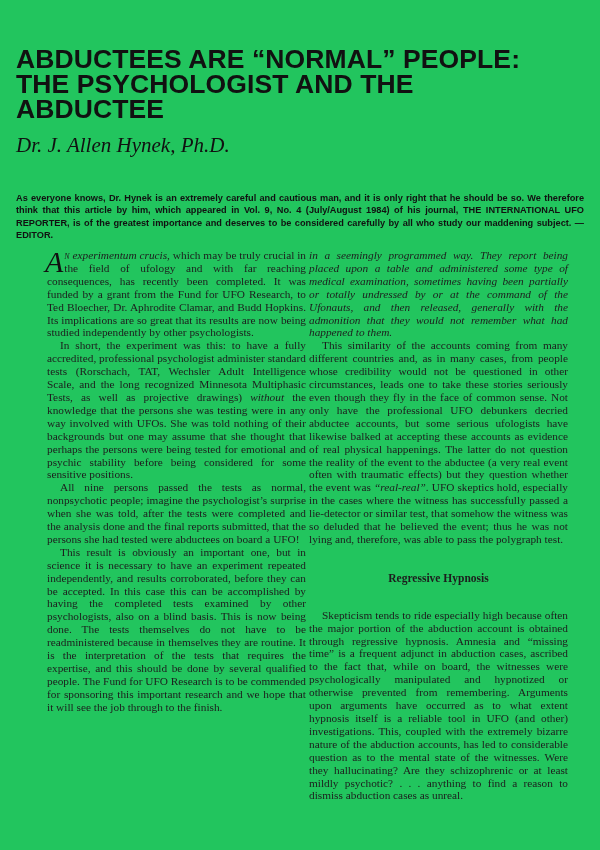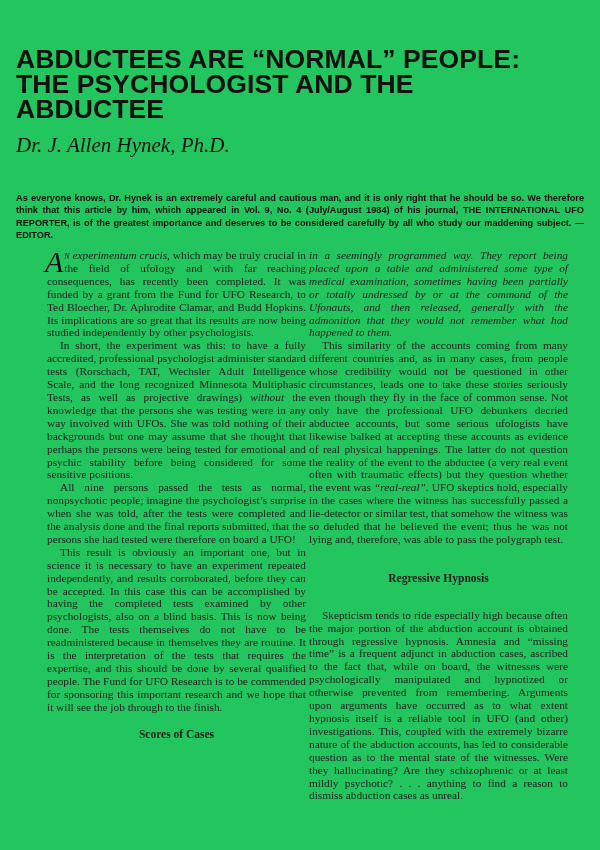--- a/index.html
+++ b/index.html
@@ -53,23 +53,22 @@
     <div>ABDUCTEE</div>
   </div>
 
   <div class="byline">Dr. J. Allen Hynek, Ph.D.</div>
 
   <div class="editor-note">As everyone knows, Dr. Hynek is an extremely careful and cautious man, and it is only right that he should be so. We therefore think that this article by him, which appeared in Vol. 9, No. 4 (July/August 1984) of his journal, THE INTERNATIONAL UFO REPORTER, is of the greatest importance and deserves to be considered carefully by all who study our maddening subject. — EDITOR.</div>
 
   <div class="col col-left">
     <p class="first"><span class="dropcap">A</span><em class="smallcap">n</em><em> experimentum crucis,</em><span> which may be truly crucial in the field of ufology and with far reaching consequences, has recently been completed. It was funded by a grant from the Fund for UFO Research, to Ted Bloecher, Dr. Aphrodite Clamar, and Budd Hopkins. Its implications are so great that its results are now being studied independently by other psychologists.</span></p>
     <p><span>In short, the experiment was this: to have a fully accredited, professional psychologist administer standard tests (Rorschach, TAT, Wechsler Adult Intelligence Scale, and the long recognized Minnesota Multiphasic Tests, as well as projective drawings) </span><em>without</em><span> the knowledge that the persons she was testing were in any way involved with UFOs. She was told nothing of their backgrounds but one may assume that she thought that perhaps the persons were being tested for emotional and psychic stability before being considered for some sensitive positions.</span></p>
-    <p>All nine persons passed the tests as normal, nonpsychotic people; imagine the psychologist’s surprise when she was told, after the tests were completed and the analysis done and the final reports submitted, that the persons she had tested were therefore on board a UFO!</p>
+    <p>All nine persons passed the tests as normal, nonpsychotic people; imagine the psychologist’s surprise when she was told, after the tests were completed and the analysis done and the final reports submitted, that the persons she had tested were abductees on board a UFO!</p>
     <p>This result is obviously an important one, but in science it is necessary to have an experiment repeated independently, and results corroborated, before they can be accepted. In this case this can be accomplished by having the completed tests examined by other psychologists, also on a blind basis. This is now being done. The tests themselves do not have to be readministered because in themselves they are routine. It is the interpretation of the tests that requires the expertise, and this should be done by several qualified people. The Fund for UFO Research is to be commended for sponsoring this important research and we hope that it will see the job through to the finish.</p>
-    <div class="subhead">Scores of Cases</div>
   </div>
 
   <div class="col col-right">
     <p class="noindent">in a seemingly programmed way. They report being placed upon a table and administered some type of medical examination, sometimes having been partially or totally undressed by or at the command of the Ufonauts, and then released, generally with the admonition that they would not remember what had happened to them.</p>
     <p><span>This similarity of the accounts coming from many different countries and, as in many cases, from people whose credibility would not be questioned in other circumstances, leads one to take these stories seriously even though they fly in the face of common sense. Not only have the professional UFO debunkers decried abductee accounts, but some serious ufologists have likewise balked at accepting these accounts as evidence of real physical happenings. The latter do not question the reality of the event to the abductee (a very real event often with traumatic effects) but they question whether the event was </span><em>“real-real”.</em><span> UFO skeptics hold, especially in the cases where the witness has successfully passed a lie-detector or similar test, that somehow the witness was so deluded that he believed the event; thus he was not lying and, therefore, was able to pass the polygraph test.</span></p>
     <div class="subhead" style="margin-top:26px;margin-bottom:24px;">Regressive Hypnosis</div>
     <p>Skepticism tends to ride especially high because often the major portion of the abduction account is obtained through regressive hypnosis. Amnesia and “missing time” is a frequent adjunct in abduction cases, ascribed to the fact that, while on board, the witnesses were psychologically manipulated and hypnotized or otherwise prevented from remembering. Arguments upon arguments have occurred as to what extent hypnosis itself is a reliable tool in UFO (and other) investigations. This, coupled with the extremely bizarre nature of the abduction accounts, has led to considerable question as to the mental state of the witnesses. Were they hallucinating? Are they schizophrenic or at least mildly psychotic? . . . anything to find a reason to dismiss abduction cases as unreal.</p>
   </div>
 
 </div>

